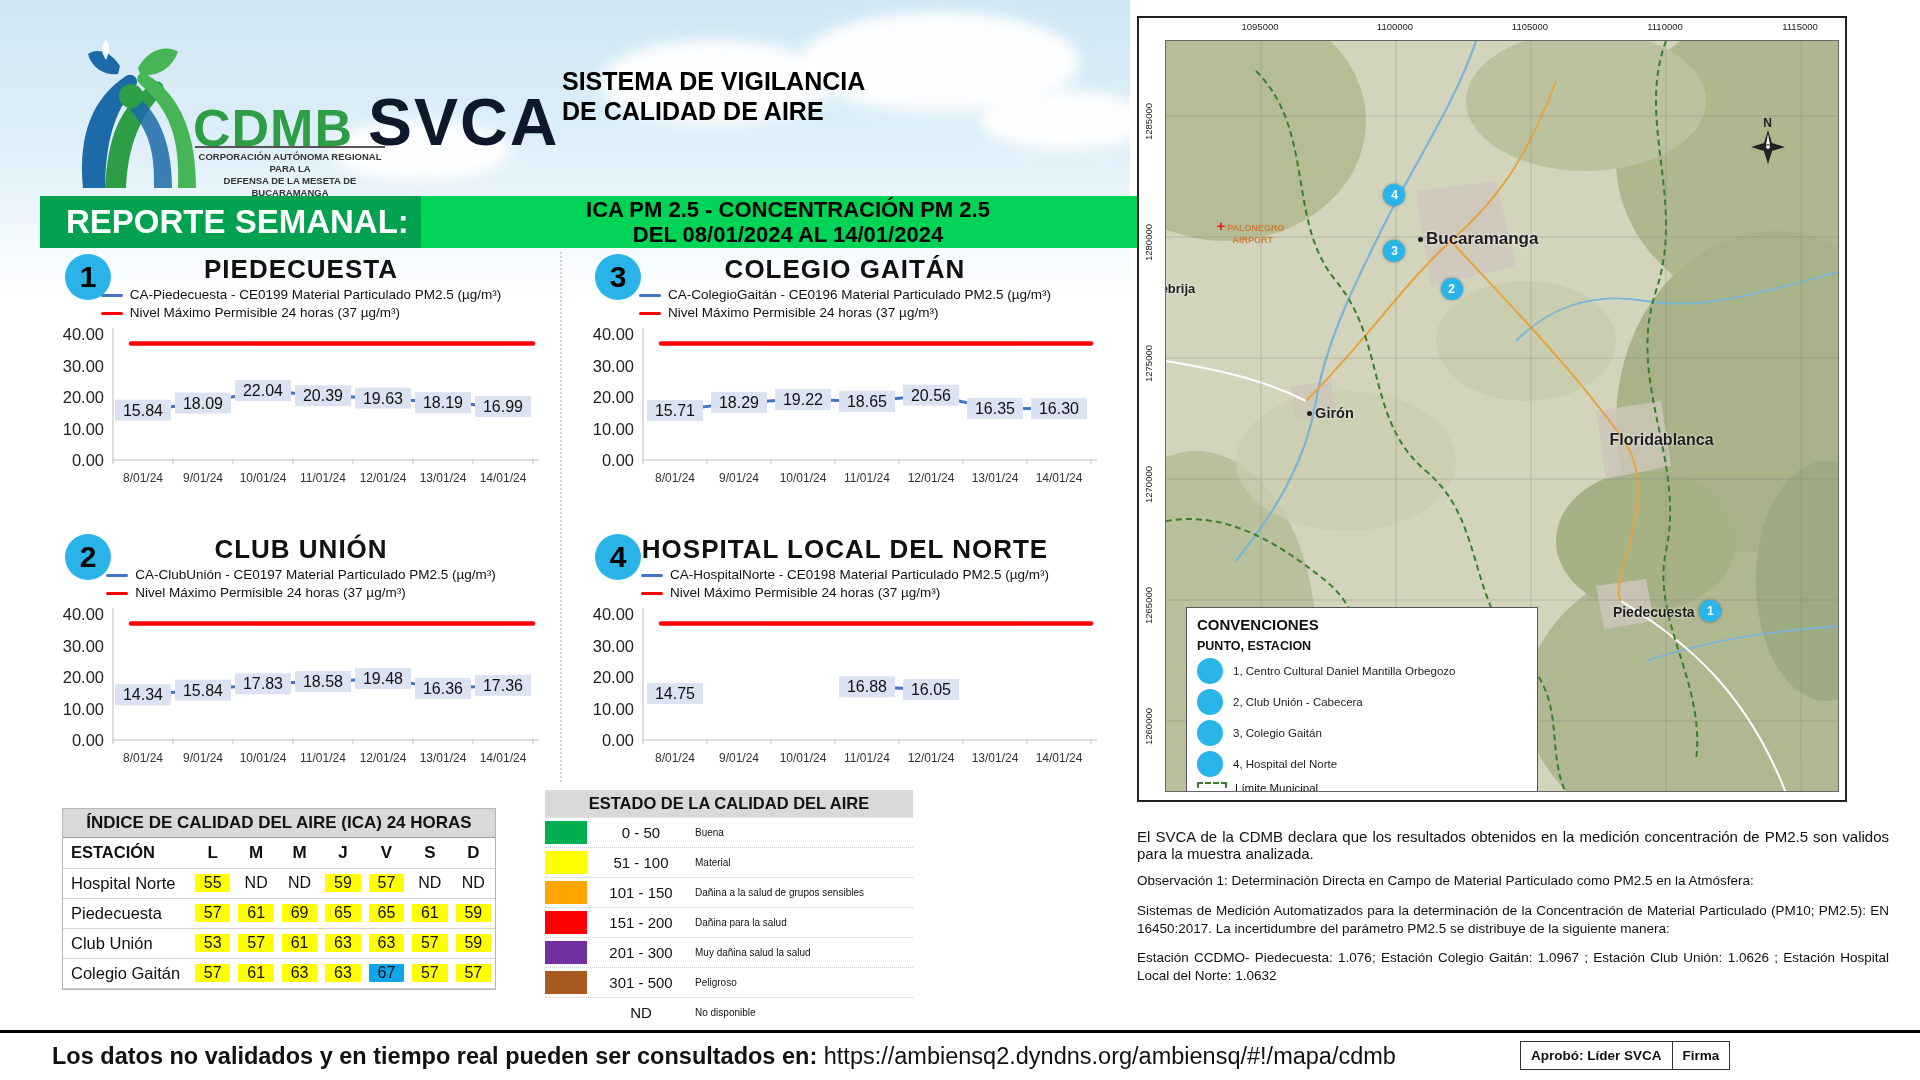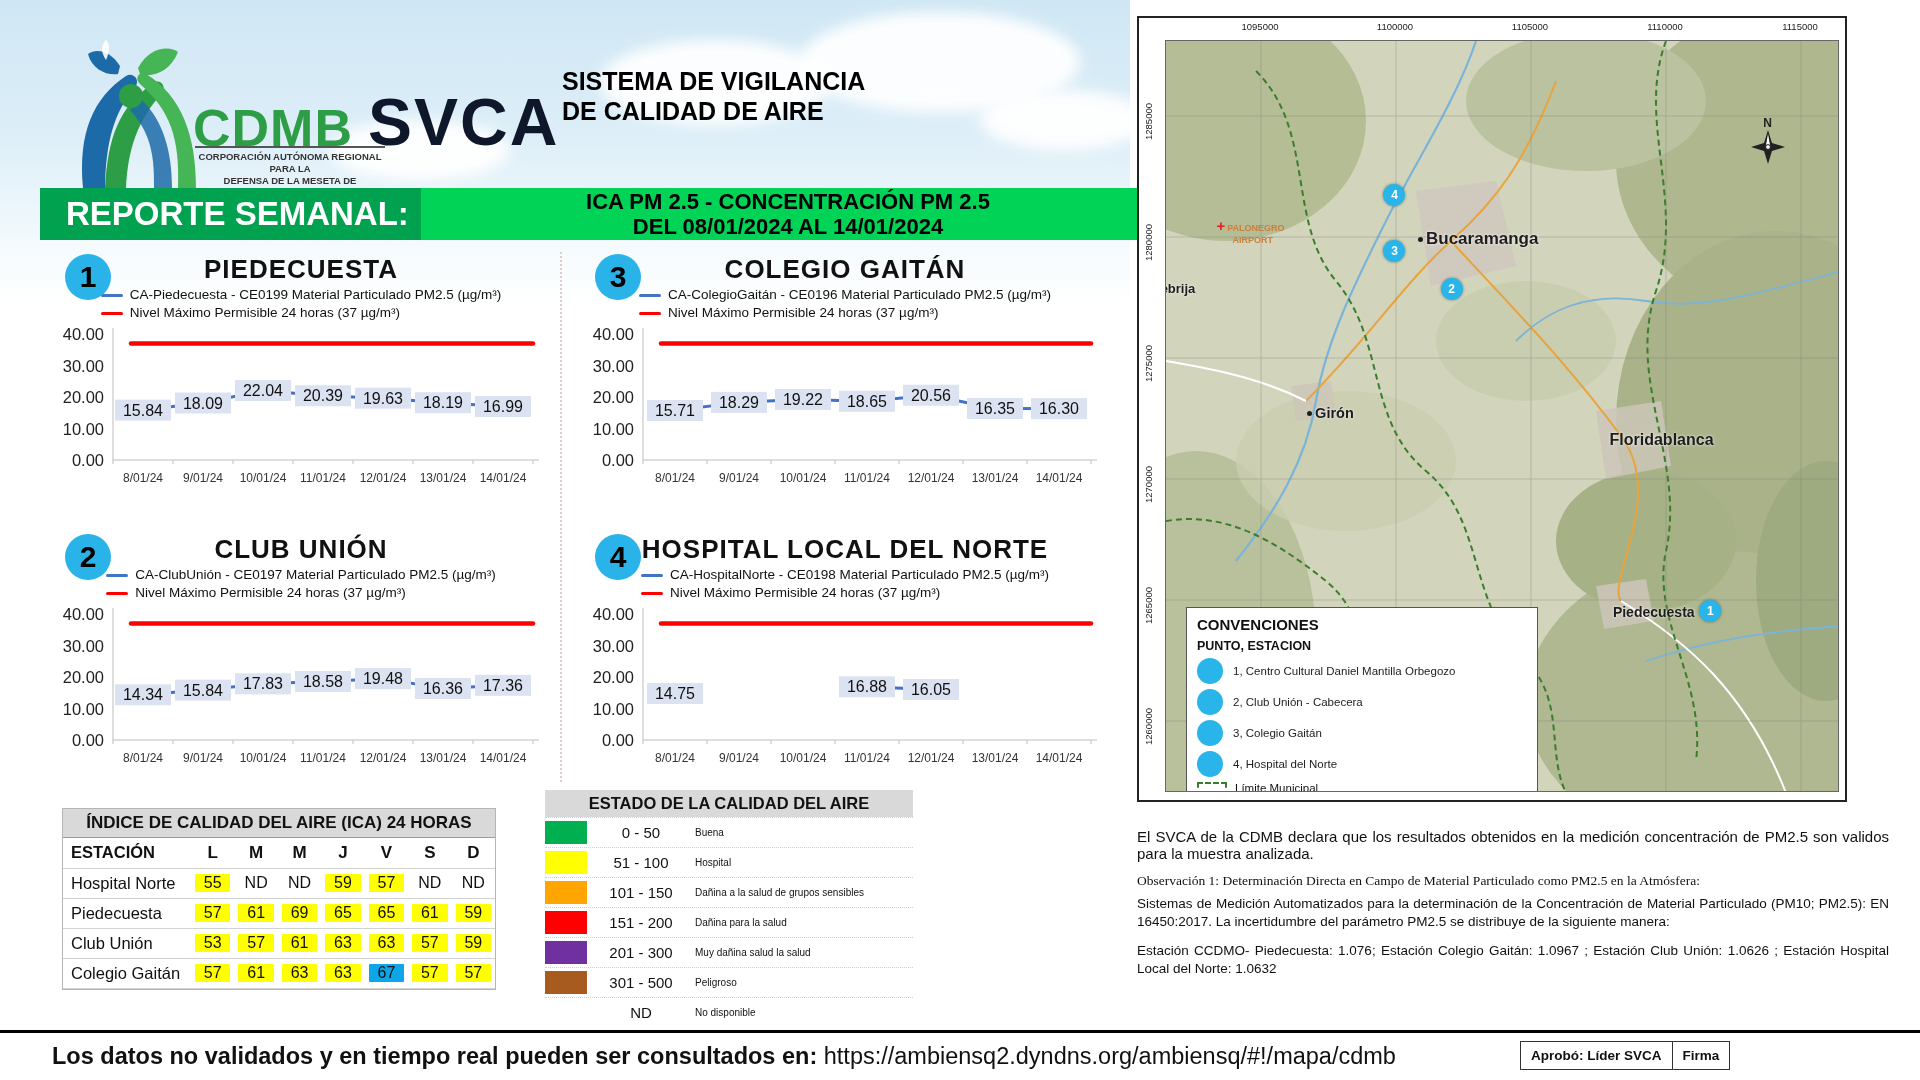--- a/index.html
+++ b/index.html
@@ -11,21 +11,21 @@
   .cloud{position:absolute;background:#fff;border-radius:50%;filter:blur(7px);opacity:.95;}
   
   .logo{position:absolute;left:58px;top:38px;width:330px;height:155px;}
   .logo-caption{position:absolute;left:137px;top:108px;width:190px;border-top:2px solid #555;
       padding-top:3px;font-size:9.5px;font-weight:bold;color:#333;line-height:1.25;text-align:center;}
   .brand{position:absolute;left:135px;top:60px;font-size:52px;font-weight:bold;color:#2e9e46;letter-spacing:1px;}
   
   .app-title{position:absolute;left:368px;top:52px;font-size:66px;font-weight:bold;color:#0f172a;letter-spacing:2px;margin-top:32px;}
   .app-subtitle{position:absolute;left:562px;top:66px;font-size:25px;font-weight:bold;color:#000;line-height:1.2;}
   
-  .banner{position:absolute;left:40px;top:188px;width:1273px;height:52px;display:flex;justify-content:center;}
+  .banner{position:absolute;left:40px;top:196px;width:1273px;height:52px;display:flex;justify-content:center;}
   .banner-left{width:381px;background:#00A14F;color:#fff;font-size:33px;font-weight:bold;
       display:flex;align-items:center;padding-left:26px;box-sizing:border-box;}
   .banner-mid{flex:1;background:#00D355;color:#000;font-size:22px;font-weight:bold;
       display:flex;flex-direction:column;align-items:center;justify-content:center;line-height:1.15;}
   .banner-right{width:158px;background:#00A14F;color:#fff;font-size:27px;font-weight:bold;
       display:flex;align-items:center;justify-content:center;}
   
   .chart-box{position:absolute;height:240px;}
   .chart-head{position:relative;height:32px;}
   .badge{position:absolute;left:10px;top:2px;width:46px;height:46px;border-radius:50%;
@@ -456,21 +456,21 @@
   <div class="scale-header">ESTADO DE LA CALIDAD DEL AIRE</div>
   <div id="scale-rows">
       <div class="scale-row">
         <div class="sw" style="background: rgb(0, 176, 80);"></div>
         <div class="scale-range">0 - 50</div>
         <div class="scale-label">Buena</div>
       </div>
       <div class="scale-row">
         <div class="sw" style="background: rgb(255, 255, 0);"></div>
         <div class="scale-range">51 - 100</div>
-        <div class="scale-label">Hospital</div>
+        <div class="scale-label">Material</div>
       </div>
       <div class="scale-row">
         <div class="sw" style="background: rgb(255, 165, 0);"></div>
         <div class="scale-range">101 - 150</div>
         <div class="scale-label">Dañina a la salud de grupos sensibles</div>
       </div>
       <div class="scale-row">
         <div class="sw" style="background: rgb(255, 0, 0);"></div>
         <div class="scale-range">151 - 200</div>
         <div class="scale-label">Dañina para la salud</div>
@@ -614,21 +614,21 @@
       <div class="conv-bound">
         <span class="bound-icon"></span>
         <span style="font-size:11.5px;">Límite Municipal</span>
       </div>
     </div>
   </div>
 </div>
 
 <div class="notes">
   <p class="note-decl">El SVCA  de la CDMB declara que los resultados obtenidos en la medición concentración de PM2.5 son validos para la muestra  analizada.</p>
-  <p class="note-obs" style="margin-bottom:5px;font-family:Liberation Serif, serif;">Observación 1: Determinación Directa en Campo de Material Particulado como PM2.5 en la Atmósfera:</p>
+  <p class="note-obs" style="margin-bottom:12px;">Observación 1: Determinación Directa en Campo de Material Particulado como PM2.5 en la Atmósfera:</p>
   <p class="note-obs">Sistemas de Medición Automatizados para la  determinación de la Concentración de Material Particulado (PM10; PM2.5): EN 16450:2017. La incertidumbre del parámetro PM2.5 se distribuye de la siguiente manera:</p>
   <p class="note-obs">Estación CCDMO- Piedecuesta: 1.076; Estación Colegio Gaitán: 1.0967 ; Estación Club Unión: 1.0626 ; Estación Hospital Local del Norte: 1.0632</p>
 </div>
 
 <div class="footer">
   <div class="consult">
     <b>Los datos no validados y en tiempo real pueden ser consultados en:</b>
     <span style="cursor:pointer;">https://ambiensq2.dyndns.org/ambiensq/#!/mapa/cdmb</span>
   </div>
   <div class="approve">

